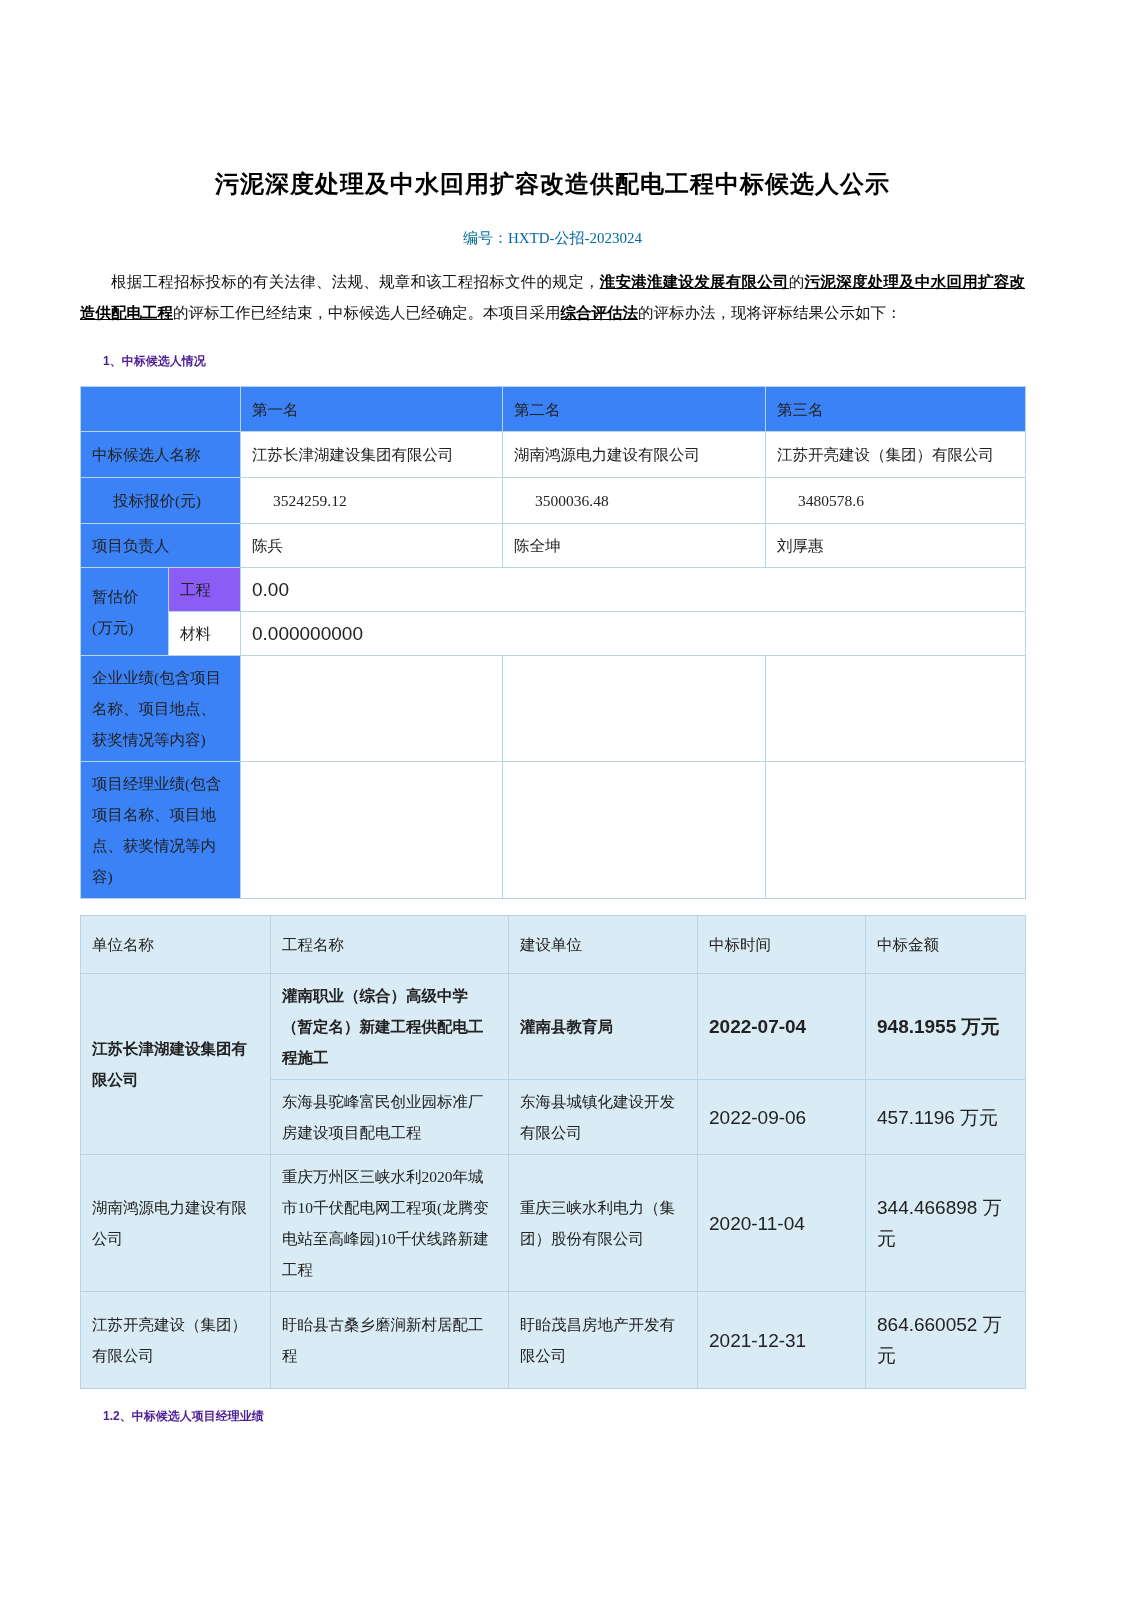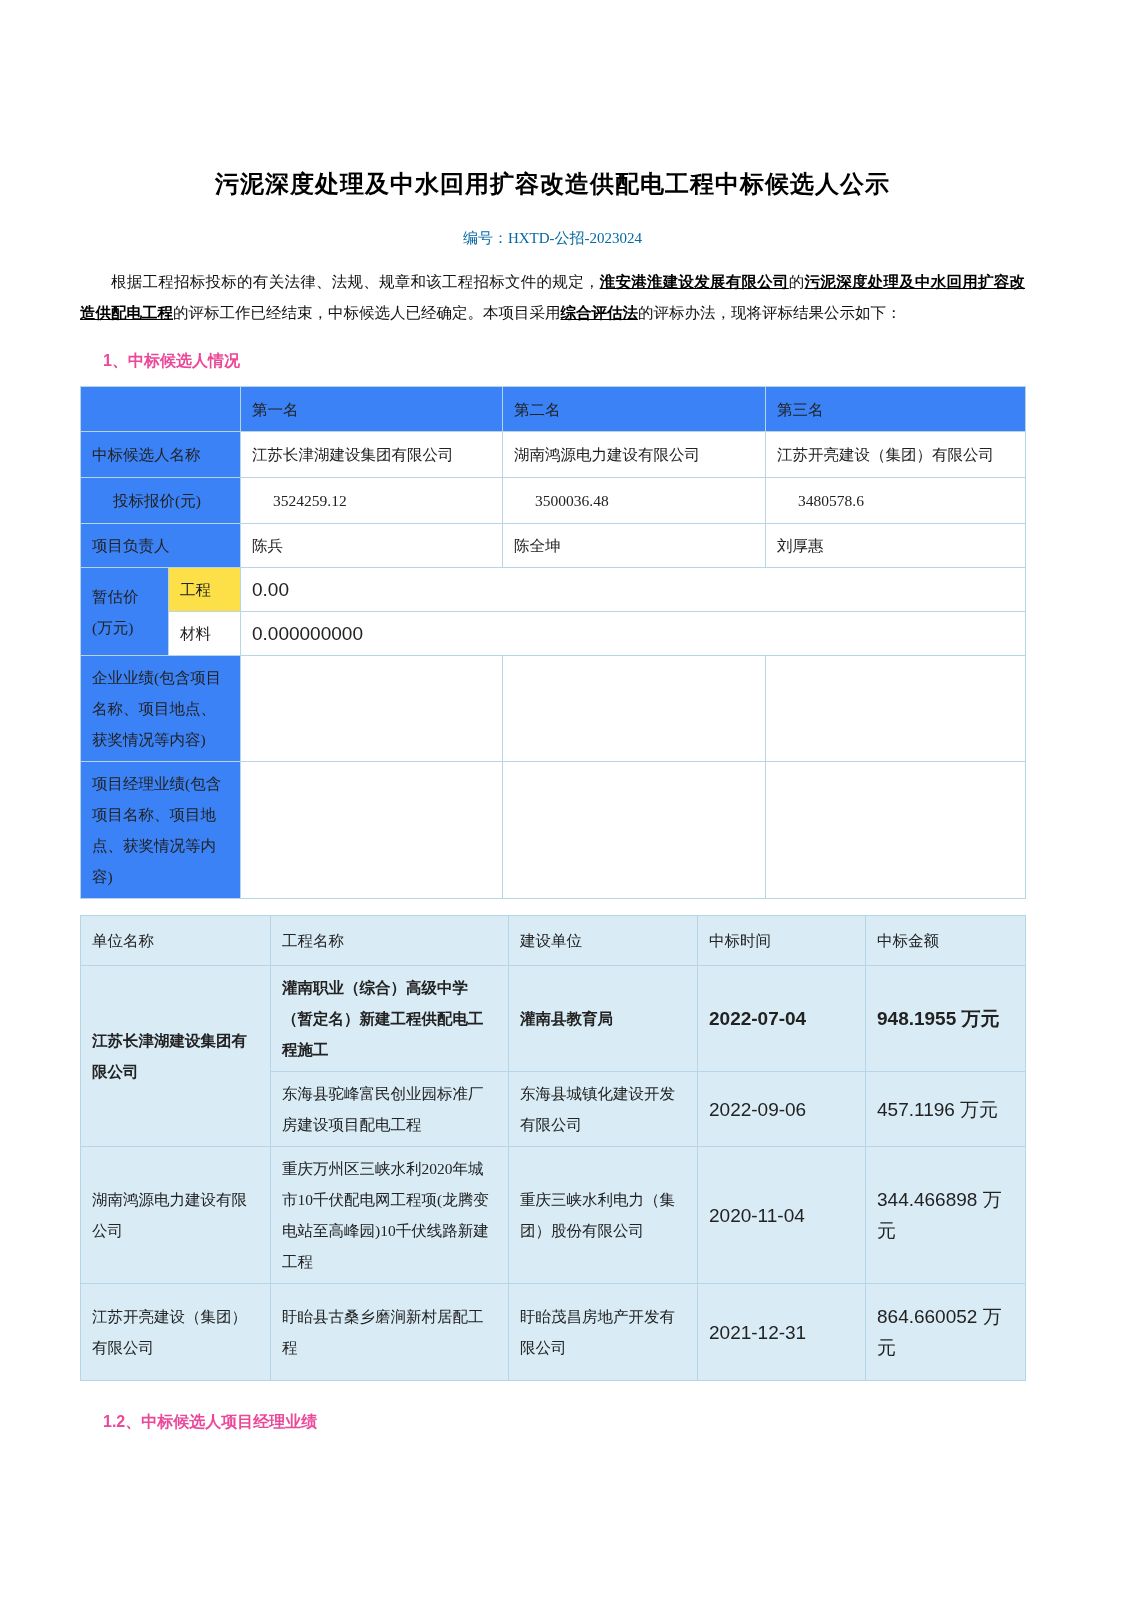--- a/index.html
+++ b/index.html
@@ -31,27 +31,27 @@
     margin-top: 16px;
     font-size: 15.5px; line-height: 31px;
     text-align: justify;
     text-indent: 31px;
     color: #111;
   }
   .intro .em { font-weight: bold; text-decoration: underline; color: #000; }
 
   .sec-heading {
     font-family: "Liberation Sans", "DejaVu Sans", sans-serif;
-    font-size: 16px; font-weight: bold; color: #ec4899;
+    font-size: 12px; font-weight: bold; color: #4c1d95;
     padding-left: 23px;
     line-height: 22px;
   }
   .sec-heading.s1 { margin-top: 22px; }
   .sec-heading.s11 { margin-top: 24px; }
-  .sec-heading.s12 { margin-top: 30px; }
+  .sec-heading.s12 { margin-top: 16px; }
 
   table {
     border-collapse: collapse;
     table-layout: fixed;
     width: 945px;
     margin-top: 14px;
   }
   td {
     border: 1px solid #b6d6e7;
     vertical-align: middle;
@@ -72,21 +72,21 @@
   .t1 .r1 td { height: 46px; }
   .t1 .r2 td { height: 46px; padding-left: 32px; }
   .t1 .r3 td { height: 44px; }
   .t1 .r4 td { height: 41px; }
   .t1 .r5 td { height: 43px; }
   .t1 .r6 td { height: 105px; }
   .t1 .r7 td { height: 128px; }
 
   
   .t2 { margin-top: 16px; }
-  .t2 .rh0 td { height: 50px; }
+  .t2 .rh0 td { height: 58px; }
   .t2 .p1 td { height: 106px; font-weight: bold; }
   .t2 .p2 td { height: 70px; }
   .t2 .p3 td { height: 130px; }
   .t2 .p4 td { height: 97px; }
 </style>
 </head>
 <body>
 
 <div class="page">
 
@@ -127,21 +127,21 @@
     </tr>
     <tr class="r3">
       <td colspan="2" class="lbl">项目负责人</td>
       <td class="cell-white">陈兵</td>
       <td class="cell-white">陈全坤</td>
       <td class="cell-white">刘厚惠</td>
     </tr>
     <tr class="r4">
       <td rowspan="2" class="lbl pre">暂估价
 (万元)</td>
-      <td class="lbl cell-white" style="background:#fde047">工程</td>
+      <td class="lbl cell-white" style="background:#8b5cf6">工程</td>
       <td colspan="3" class="cell-white num">0.00</td>
     </tr>
     <tr class="r5">
       <td class="cell-white">材料</td>
       <td colspan="3" class="cell-white num">0.000000000</td>
     </tr>
     <tr class="r6">
       <td colspan="2" class="lbl">企业业绩(包含项目名称、项目地点、获奖情况等内容)</td>
       <td class="cell-white"></td>
       <td class="cell-white"></td>

